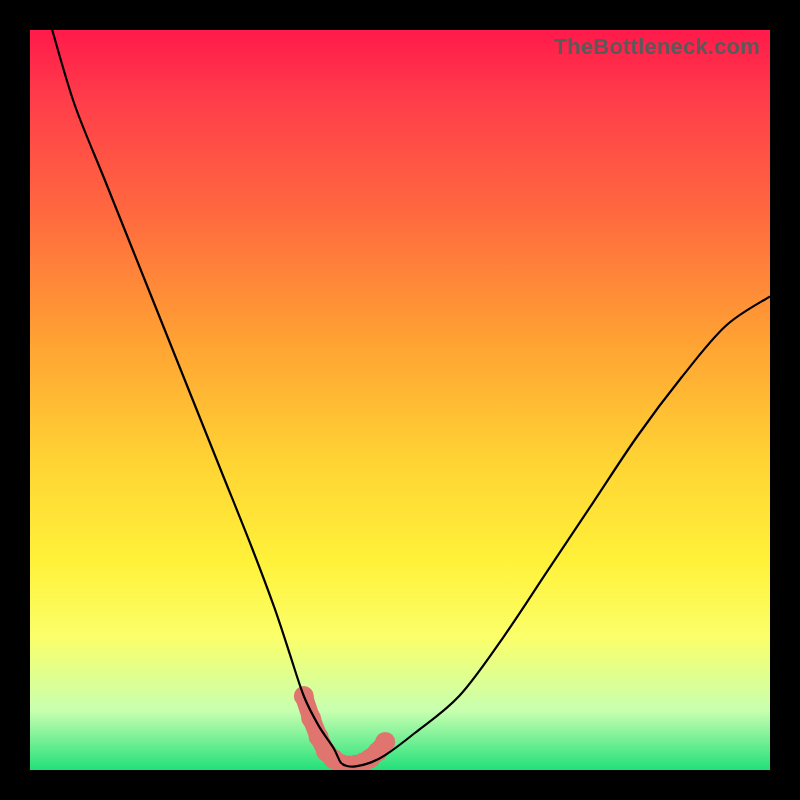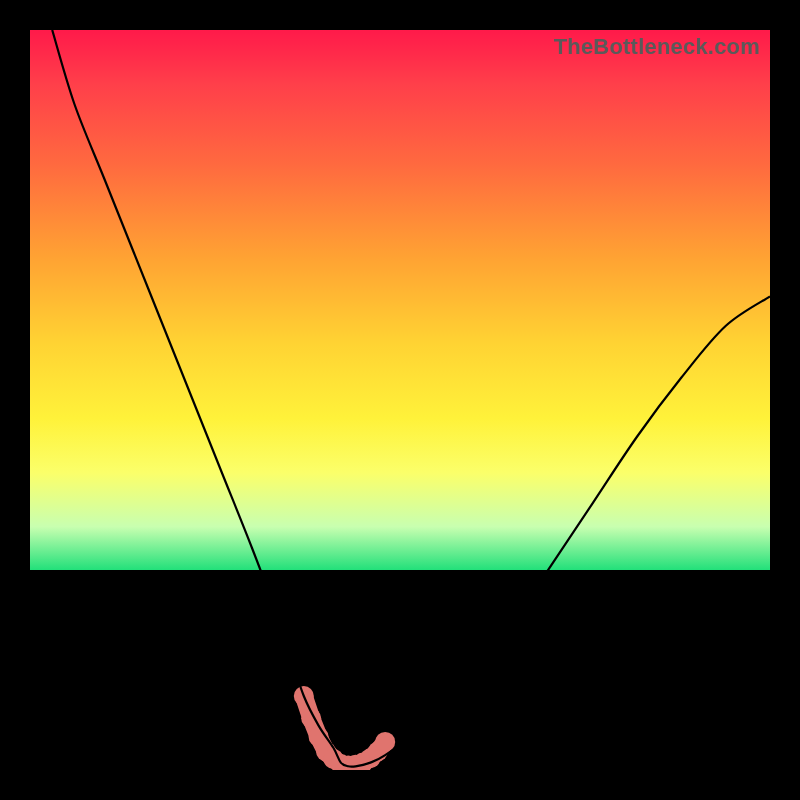--- a/index.html
+++ b/index.html
@@ -9,21 +9,21 @@
     width: 800px;
     height: 800px;
     overflow: hidden;
     font-family: Arial, Helvetica, sans-serif;
   }
   .frame {
     position: absolute;
     left: 30px;
     top: 30px;
     width: 740px;
-    height: 540px;
+    height: 740px;
     background: linear-gradient(to bottom,
       #ff1a4a 0%,
       #ff3f4a 10%,
       #ff6a3f 25%,
       #ffa233 42%,
       #ffd333 58%,
       #fff23a 72%,
       #fbff6a 82%,
       #c8ffb0 92%,
       #22e07a 100%

